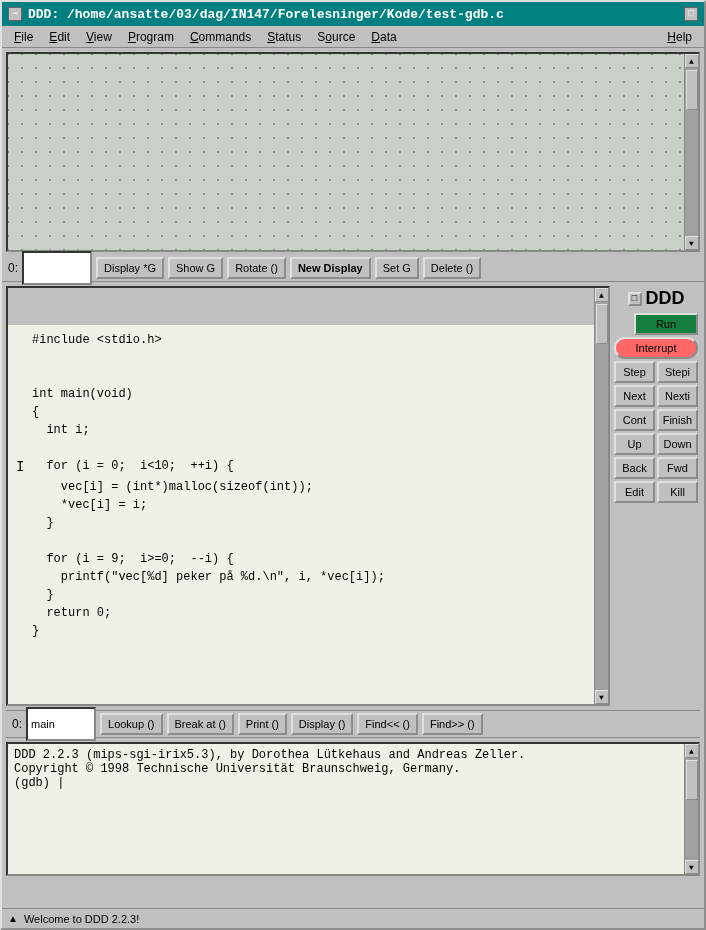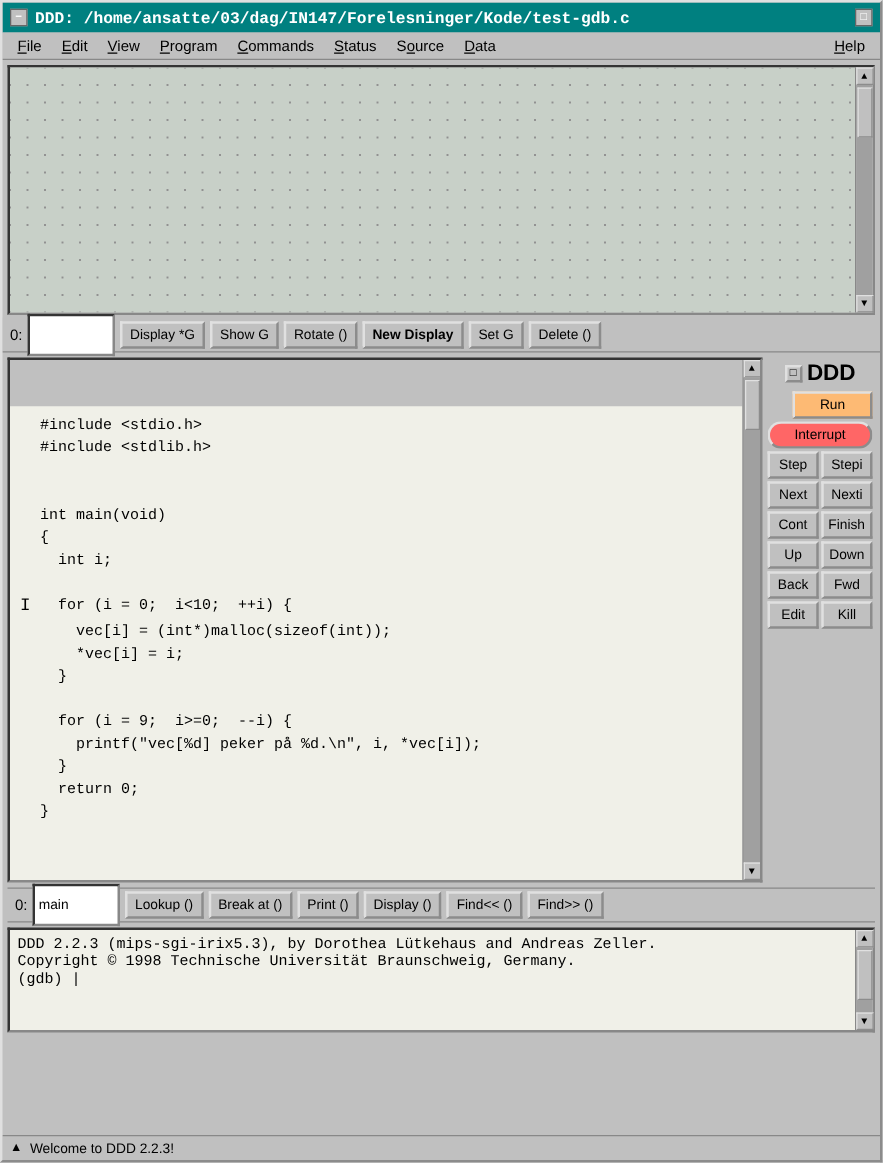--- a/index.html
+++ b/index.html
@@ -249,21 +249,21 @@
       padding: 6px 8px;
       font-family: 'Courier New', monospace;
       font-size: 12px;
       line-height: 1.5;
       overflow: hidden;
       margin-top: 37px;
     }
     .console-with-scroll {
       display: flex;
       margin: 4px;
-      height: 84px;
+      height: 134px;
       border: 2px inset #888;
       justify-content: space-between;
     }
     .console-inner {
       flex: 1;
       background: #f0f0e8;
       padding: 4px 6px;
       font-family: 'Courier New', monospace;
       font-size: 12px;
       overflow: hidden;
@@ -341,24 +341,20 @@
   <div class="main-content">
 
     <div class="code-with-scroll">
       <div class="code-inner">
         <div class="code-line">
           <span class="line-marker"></span>
           <span class="code-text">#include &lt;stdio.h&gt;</span>
         </div>
         <div class="code-line">
           <span class="line-marker"></span>
-          <span class="code-text">#include &lt;stdlib.h&gt;</span>
-        </div>
-        <div class="code-line">
-          <span class="line-marker"></span>
           <span class="code-text">&nbsp;</span>
         </div>
         <div class="code-line">
           <span class="line-marker"></span>
           <span class="code-text">&nbsp;</span>
         </div>
         <div class="code-line">
           <span class="line-marker"></span>
           <span class="code-text">int main(void)</span>
         </div>
@@ -422,21 +418,21 @@
         </div>
         <div class="scroll-arrow">▼</div>
       </div>
     </div>
 
     <div class="right-panel">
       <div class="ddd-label">
         <div class="ddd-square">□</div>
         <span class="ddd-title">DDD</span>
       </div>
-      <button class="panel-btn" style="background:#fdba74;margin-left:20px;">Run</button>
+      <button class="panel-btn" style="background:#15803d;margin-left:20px;">Run</button>
       <button class="panel-btn interrupt">Interrupt</button>
       <div class="panel-btn-row">
         <button class="panel-btn">Step</button>
         <button class="panel-btn">Stepi</button>
       </div>
       <div class="panel-btn-row">
         <button class="panel-btn">Next</button>
         <button class="panel-btn">Nexti</button>
       </div>
       <div class="panel-btn-row">

